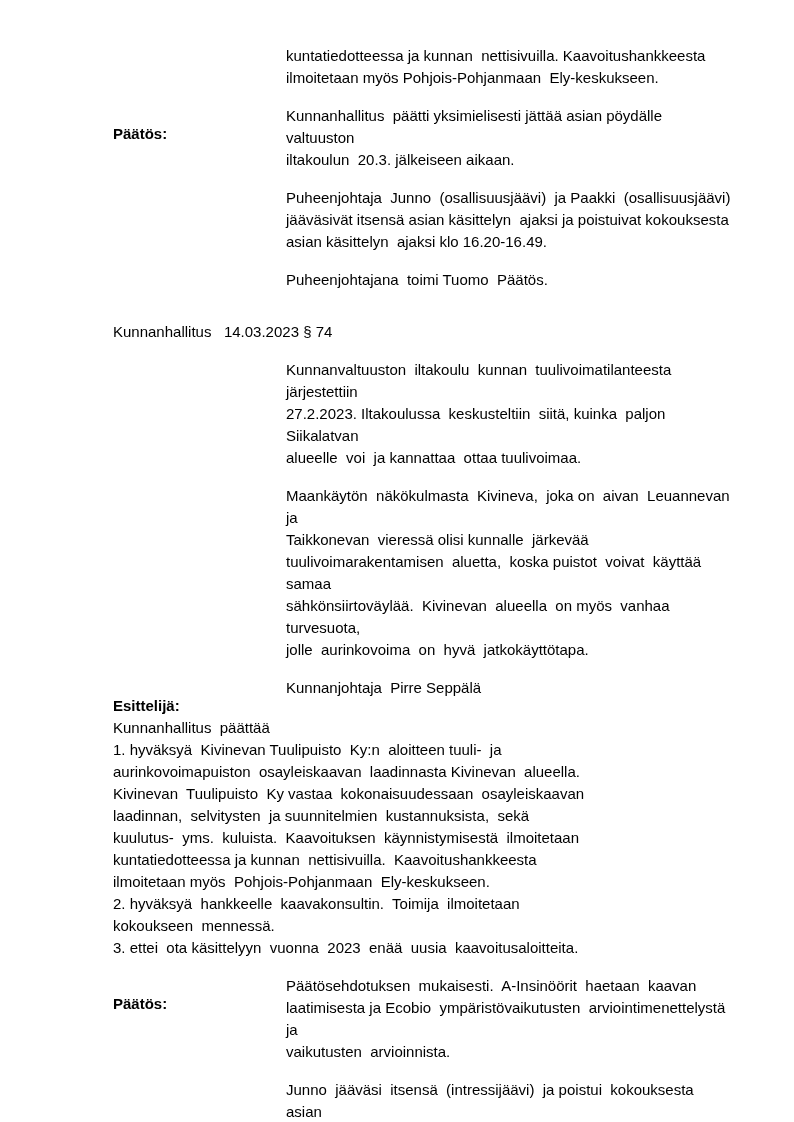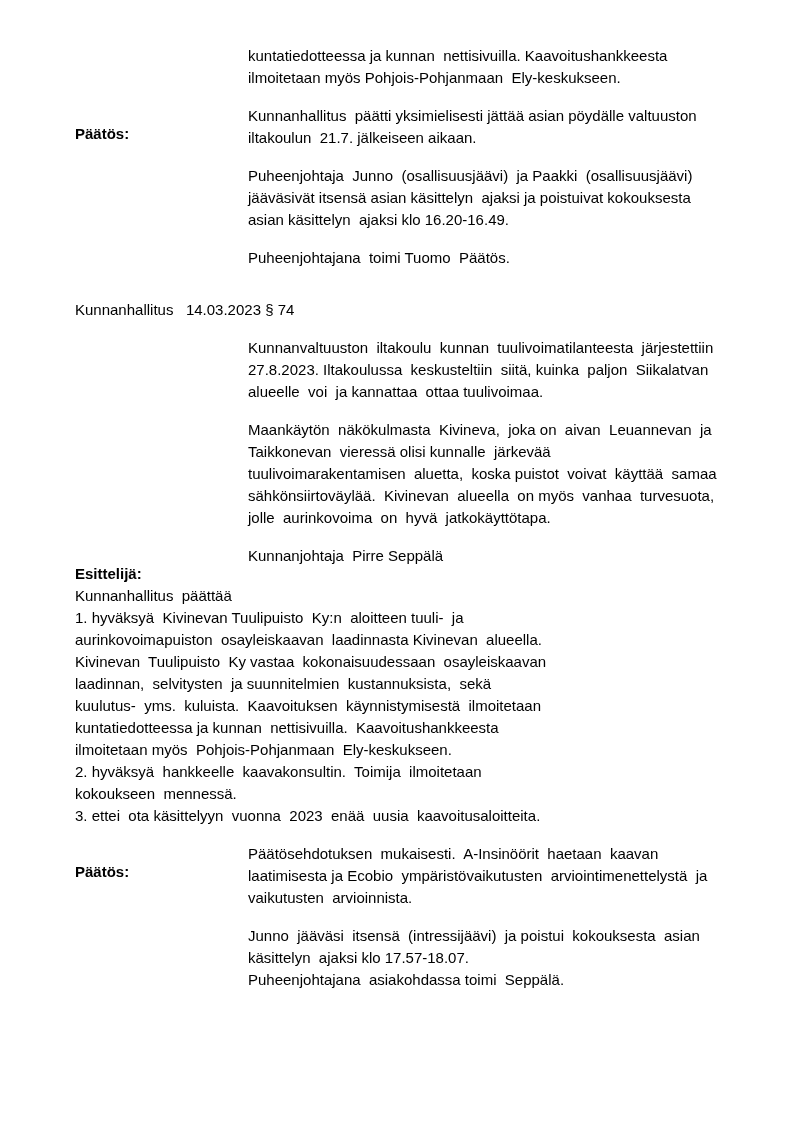--- a/index.html
+++ b/index.html
@@ -7,21 +7,21 @@
     padding: 0;
     background: #ffffff;
   }
   .page {
     position: relative;
     width: 794px;
     height: 1122px;
     margin: 0 auto;
     background: #ffffff;
     box-sizing: border-box;
-    padding: 45px 62px 0 75px;
+    padding: 45px 62px 0 113px;
     font-family: "Liberation Sans", "DejaVu Sans", sans-serif;
     font-size: 15px;
     line-height: 22px;
     color: #000000;
     overflow: hidden;
   }
   .row {
     display: flex;
     align-items: flex-start;
   }
@@ -59,35 +59,35 @@
     <div class="body-col">
       <p>kuntatiedotteessa ja kunnan  nettisivuilla. Kaavoitushankkeesta
 ilmoitetaan myös Pohjois-Pohjanmaan  Ely-keskukseen.</p>
     </div>
   </div>
 
   <div class="row">
     <div class="label-col">Päätös:</div>
     <div class="body-col">
       <p>Kunnanhallitus  päätti yksimielisesti jättää asian pöydälle valtuuston
-iltakoulun  21.7. jälkeiseen aikaan.</p>
+iltakoulun  20.3. jälkeiseen aikaan.</p>
       <p>Puheenjohtaja  Junno  (osallisuusjäävi)  ja Paakki  (osallisuusjäävi)
 jääväsivät itsensä asian käsittelyn  ajaksi ja poistuivat kokouksesta
 asian käsittelyn  ajaksi klo 16.20-16.49.</p>
       <p>Puheenjohtajana  toimi Tuomo  Päätös.</p>
     </div>
   </div>
 
   <div class="section-heading">Kunnanhallitus   14.03.2023 § 74</div>
 
   <div class="row">
     <div class="label-col"></div>
     <div class="body-col">
       <p>Kunnanvaltuuston  iltakoulu  kunnan  tuulivoimatilanteesta  järjestettiin
-27.8.2023. Iltakoulussa  keskusteltiin  siitä, kuinka  paljon  Siikalatvan
+27.2.2023. Iltakoulussa  keskusteltiin  siitä, kuinka  paljon  Siikalatvan
 alueelle  voi  ja kannattaa  ottaa tuulivoimaa.</p>
       <p>Maankäytön  näkökulmasta  Kivineva,  joka on  aivan  Leuannevan  ja
 Taikkonevan  vieressä olisi kunnalle  järkevää
 tuulivoimarakentamisen  aluetta,  koska puistot  voivat  käyttää  samaa
 sähkönsiirtoväylää.  Kivinevan  alueella  on myös  vanhaa  turvesuota,
 jolle  aurinkovoima  on  hyvä  jatkokäyttötapa.</p>
     </div>
   </div>
 
   <div class="row">

